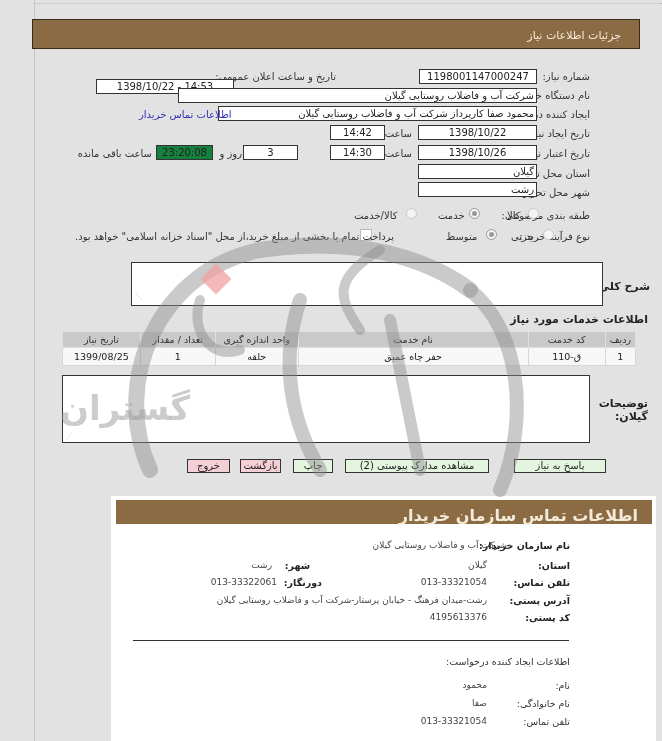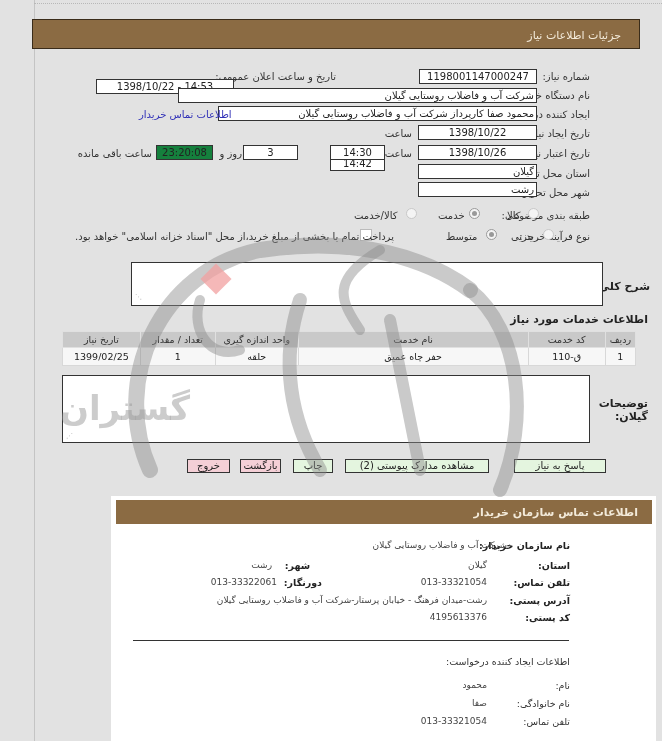--- a/index.html
+++ b/index.html
@@ -79,21 +79,21 @@
     border: 1px solid #333; text-align: center; direction: rtl; white-space: nowrap; margin-left: 33px;
   }
   .btn-green { background: #e4f5df; }
   .btn-pink { background: #f4cfd6; }
 
   .contact-panel {
     position: absolute; left: 111px; top: 496px; width: 545px; height: 245px; background: #fff;
   }
   .contact-header {
     position: absolute; left: 116px; top: 500px; width: 536px; height: 24px;
-    background: #8b6b43; color: #f3ead9; font-size: 11px; font-weight: bold;
+    background: #8b6b43; color: #f3ead9; font-size: 16px; font-weight: bold;
     direction: rtl; padding: 6px 14px 0 2px;
   }
   .c-label { position: absolute; font-size: 9.5px; color: #333; direction: rtl; white-space: nowrap; }
   .c-label.b { font-weight: bold; color: #222; }
   .c-val { position: absolute; font-size: 9px; color: #444; direction: rtl; white-space: nowrap; }
   .c-divider { position: absolute; left: 133px; top: 640px; width: 436px; height: 1px; background: #333; }
 
   .watermark {
     position: absolute; left: 0; top: 0; width: 662px; height: 741px; pointer-events: none;
   }
@@ -116,21 +116,21 @@
 <div class="field-label" style="right:72px; top:90px;">نام دستگاه خریدار:</div>
 <div class="field-box box-right" style="left:178px; top:88px; width:359px;">شرکت آب و فاضلاب روستایی گیلان</div>
 
 <div class="field-label" style="right:72px; top:109px;">ایجاد کننده درخواست:</div>
 <div class="field-box box-right" style="left:218px; top:106px; width:319px;">محمود صفا کارپرداز شرکت آب و فاضلاب روستایی گیلان</div>
 <div class="link-blue" style="left:127px; top:109px;margin-left:12px;">اطلاعات تماس خریدار</div>
 
 <div class="field-label" style="right:72px; top:128px;">تاریخ ایجاد نیاز:</div>
 <div class="field-box box-center" style="left:418px; top:125px; width:119px;">1398/10/22</div>
 <div class="field-label" style="right:250px; top:128px;">ساعت</div>
-<div class="field-box box-center" style="left:330px; top:125px; width:55px;margin-top:31px;">14:42</div>
+<div class="field-box box-center" style="left:330px; top:125px; width:55px;">14:42</div>
 
 <div class="field-label" style="right:72px; top:148px;">تاریخ اعتبار نیاز:</div>
 <div class="field-box box-center" style="left:418px; top:145px; width:119px;">1398/10/26</div>
 <div class="field-label" style="right:250px; top:148px;">ساعت</div>
 <div class="field-box box-center" style="left:330px; top:145px; width:55px;">14:30</div>
 <div class="field-box box-center" style="left:243px; top:145px; width:55px;">3</div>
 <div class="field-label" style="right:420px; top:148px;">روز و</div>
 <div class="field-box box-center box-yellow" style="left:156px; top:145px; width:57px;">23:20:08</div>
 <div class="field-label" style="right:510px; top:148px;">ساعت باقی مانده</div>
 
@@ -172,21 +172,21 @@
       <th style="width:78px;">تاریخ نیاز</th>
     </tr>
   </thead>
   <tbody>
     <tr>
       <td>1</td>
       <td>ق-110</td>
       <td>حفر چاه عمیق</td>
       <td>حلقه</td>
       <td>1</td>
-      <td>1399/02/25</td>
+      <td>1399/08/25</td>
     </tr>
   </tbody>
 </table>
 
 <div class="bold-label" style="right:14px; top:397px; text-align:right; line-height:13px;">
   <div>توضیحات</div>
   <div>گیلان:</div>
 </div>
 <div class="notes-box">
   <span class="resize-grip">⋰</span>

